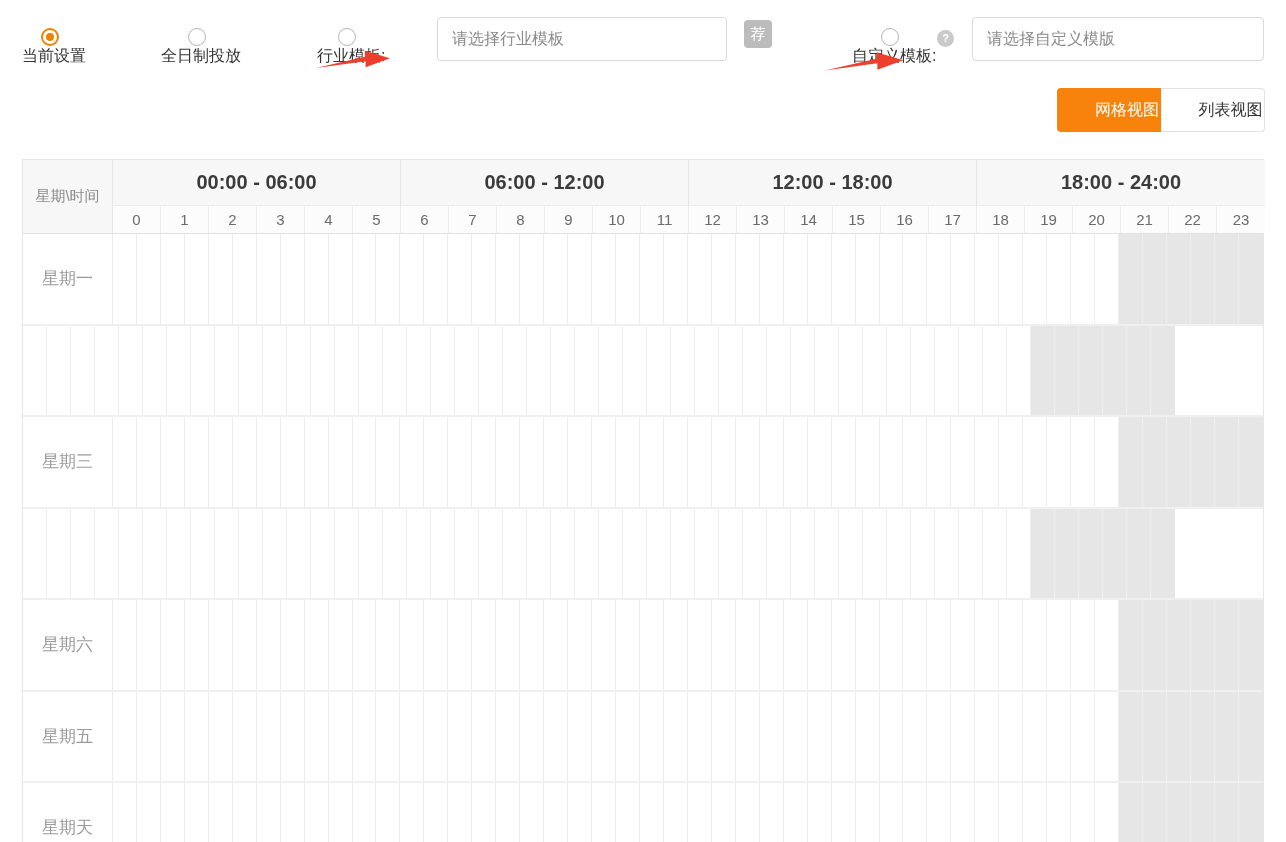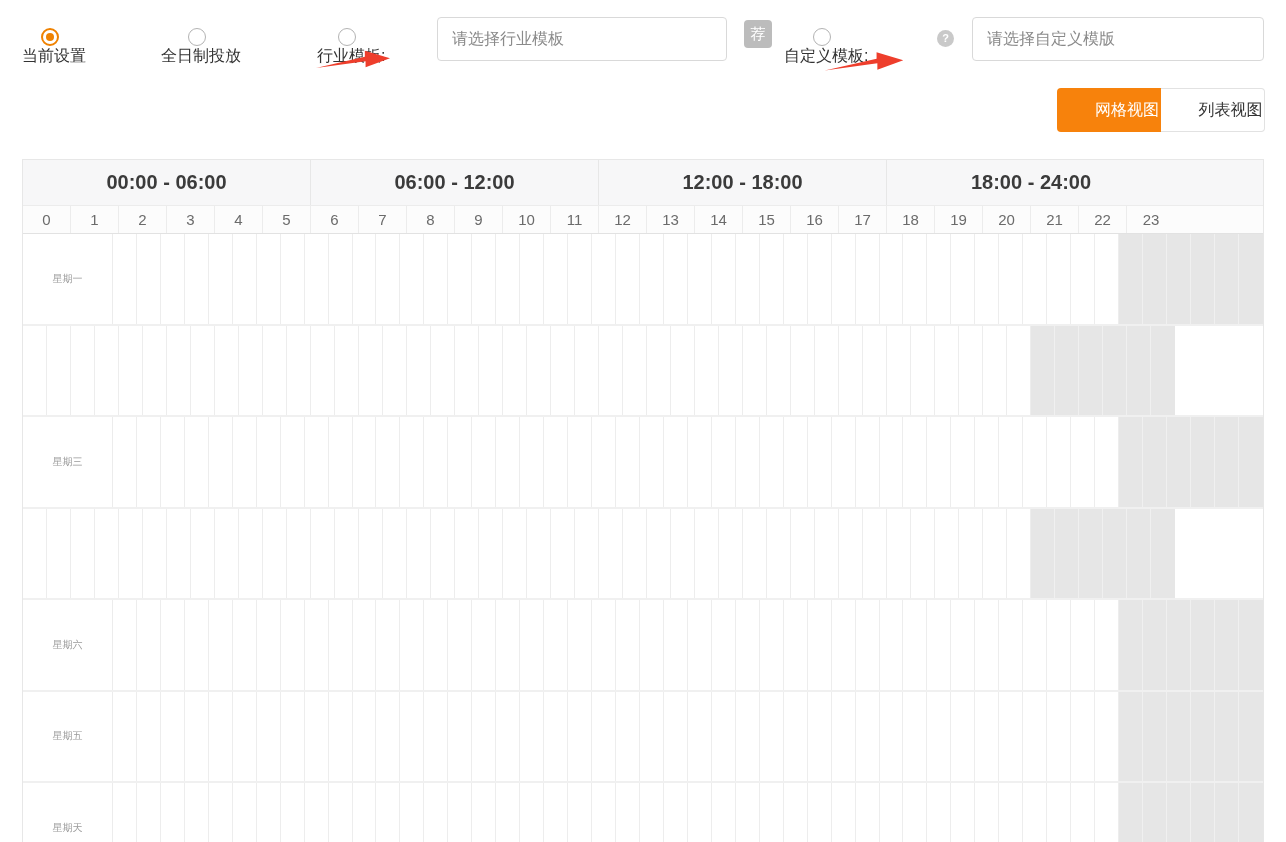--- a/index.html
+++ b/index.html
@@ -44,21 +44,21 @@
   .block-cell { width: 288px; display: flex; align-items: center; justify-content: center;
     font-size: 20px; font-weight: bold; color: #3b3b3b; border-right: 1px solid #e7e7e7; }
   .block-cell:last-child { border-right: none; }
   .hours-row { display: flex; height: 28px; background: #fcfcfc; border-top: 1px solid #ececec; }
   .hour-cell { width: 48px; text-align: center; font-size: 15px; color: #6b6b6b; line-height: 27px;
     border-right: 1px solid #ececec; }
   .hour-cell:last-child { border-right: none; }
 
   .day-row { display: flex; height: 91.5px; border-bottom: 2px solid #f0f0f0; background: #fff; }
   .day-label { width: 90px; display: flex; align-items: center; justify-content: center;
-    color: #9a9a9a; font-size: 10px; border-right: 1px solid #ececec; flex: 0 0 auto; }
+    color: #9a9a9a; font-size: 17px; border-right: 1px solid #ececec; flex: 0 0 auto; }
   .slot-cell { width: 24px; border-right: 1px solid #ededed; background: #fff; cursor: pointer; }
   .slot-cell:last-child { border-right: none; }
   .slot-cell.shaded { background: #e6e6e6; border-right-color: #f0f0f0; }
 </style>
 </head>
 <body>
 
 <div class="stage">
 
   <div class="radio-item selected" style="left:22px">
@@ -73,21 +73,21 @@
 
   <div class="radio-item" style="left:317px">
     <span class="radio-circle"></span>
     <span class="radio-label">行业模板:</span>
   </div>
 
   <input class="tpl-input" style="left: 437px; width: 290px;" placeholder="请选择行业模板">
 
   <div class="rec-badge">荐</div>
 
-  <div class="radio-item" style="left:784px">
+  <div class="radio-item" style="left:852px">
     <span class="radio-circle"></span>
     <span class="radio-label">自定义模板:</span>
   </div>
 
   <div class="help-icon">?</div>
 
   <input class="tpl-input" style="left: 972px; width: 292px;" placeholder="请选择自定义模版">
 
   <svg class="arrow" style="left:316px;top:48px" width="74" height="22" viewBox="0 0 100 28">
     <polygon points="0,26 66,11 66,3 100,13 67,25 67,17" fill="#ee3e2c"></polygon>
@@ -96,20 +96,21 @@
     <polygon points="0,26 66,11 66,3 100,13 67,25 67,17" fill="#ee3e2c"></polygon>
   </svg>
 
   <div class="view-toggle">
     <div class="view-btn active">网格视图</div>
     <div class="view-btn inactive">列表视图</div>
   </div>
 
   <div class="sched">
     <div class="sched-head">
+      <div class="corner-cell">星期\时间</div>
       <div class="head-right">
         <div class="blocks-row">
             <div class="block-cell">00:00 - 06:00</div>
             <div class="block-cell">06:00 - 12:00</div>
             <div class="block-cell">12:00 - 18:00</div>
             <div class="block-cell">18:00 - 24:00</div>
           </div>
         <div class="hours-row">
             <div class="hour-cell">0</div>
             <div class="hour-cell">1</div>

